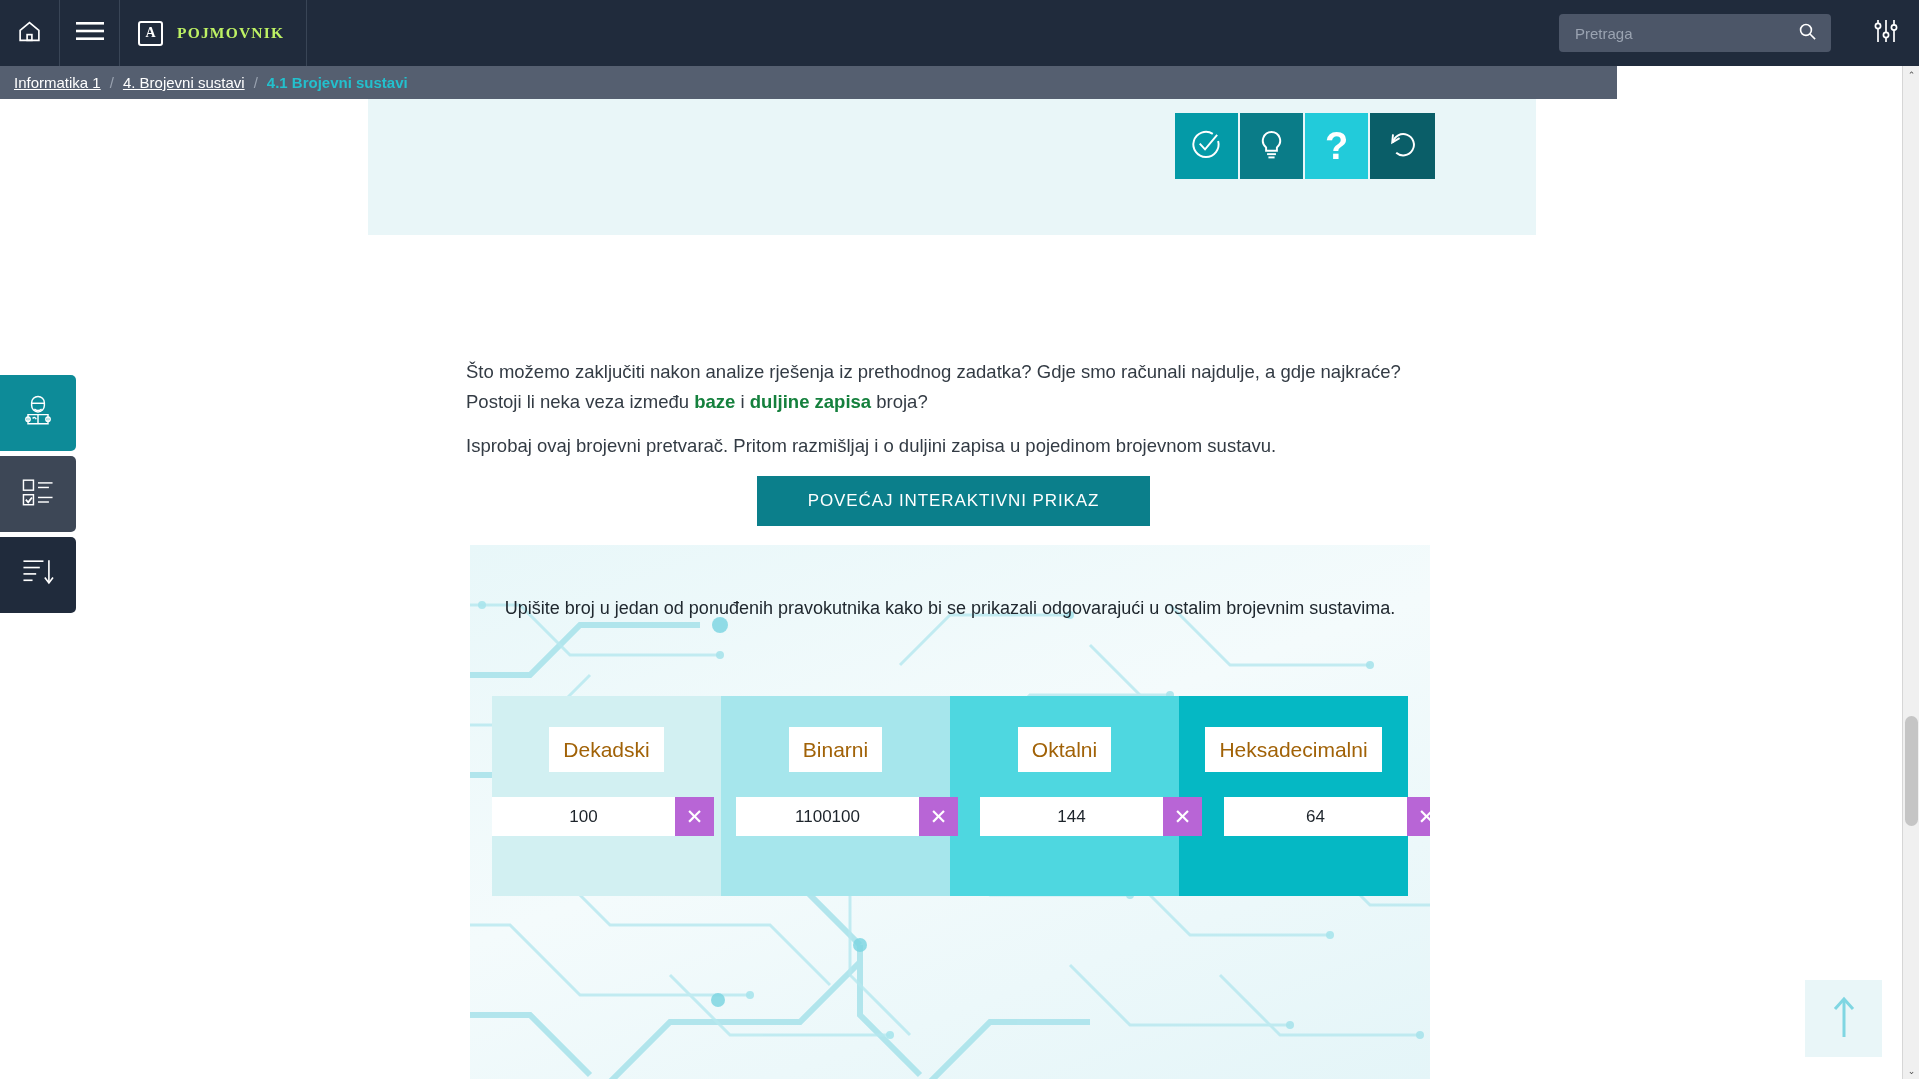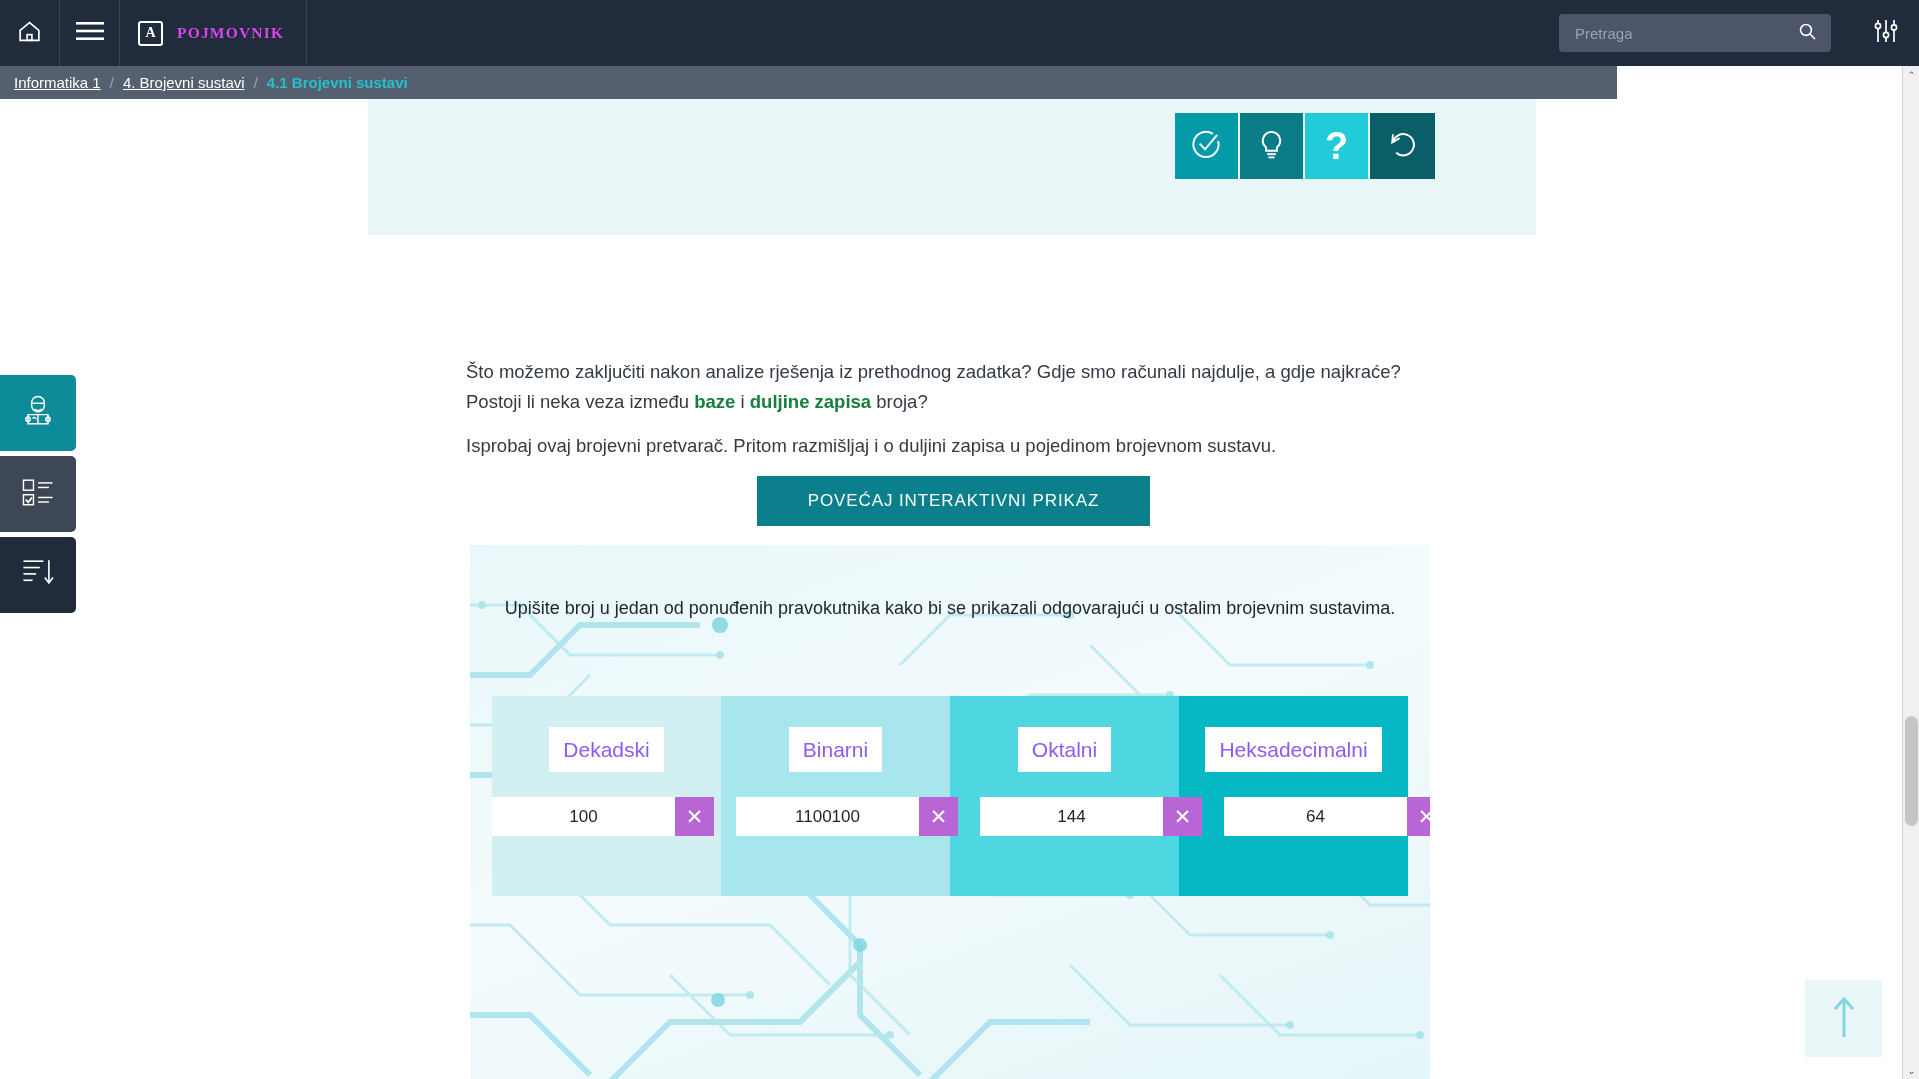--- a/index.html
+++ b/index.html
@@ -23,21 +23,21 @@
   .tb-home { width: 60px; }
   .tb-burger { width: 60px; }
   .tb-pojmovnik { padding: 0 22px 0 18px; gap: 14px; }
   .pj-box {
     width: 25px; height: 25px; border: 2px solid #fff; border-radius: 3px;
     color: #fff; font-size: 14px; font-weight: bold;
     display: flex; align-items: center; justify-content: center;
     font-family: "Liberation Serif", serif;
   }
   .pj-label {
-    color: #d946ef; font-size: 15.5px; letter-spacing: 1.2px; font-weight: bold;
+    color: #bef264; font-size: 15.5px; letter-spacing: 1.2px; font-weight: bold;
     font-family: "Liberation Serif", serif;
   }
   .tb-spacer { flex: 1; height: 66px; }
   .search-wrap {
     width: 272px; height: 38px; background: #4c5668; border-radius: 4px;
     display: flex; align-items: center; padding: 0 14px 0 16px; margin-right: 22px;
   }
   .search-wrap input {
     flex: 1; background: transparent; border: none; outline: none;
     color: #fca5a5; font-size: 15px; font-family: "Liberation Sans", sans-serif;
@@ -155,21 +155,21 @@
   .conv-col { width: 229px; height: 200px; }
   .cc1 { background: #d2f0f2; }
   .cc2 { background: #a6e6ec; }
   .cc3 { background: #4ed7e0; }
   .cc4 { background: #05b8c4; }
 
   .labels { position: absolute; top: 31px; left: 0; width: 916px; display: flex; }
   .lab-slot { width: 229px; display: flex; justify-content: center; }
   .lab-box {
     background: #fff; height: 45px; display: flex; align-items: center; justify-content: center;
-    font-size: 21px; color: #8b5cf6; padding: 0 14px; white-space: nowrap;
+    font-size: 21px; color: #a16207; padding: 0 14px; white-space: nowrap;
   }
 
   .fields { position: absolute; top: 101px; left: -22px; width: 944px; display: flex; }
   .fld-slot { width: 229px; display: flex; align-items: center; margin-left: 22px; }
   .fld-slot:first-child { margin-left: 22px; }
   .fld-input {
     width: 183px; height: 39px; background: #fff; border: none; outline: none;
     text-align: center; font-size: 17px; color: #1d242b;
     font-family: "Liberation Sans", sans-serif;
   }

